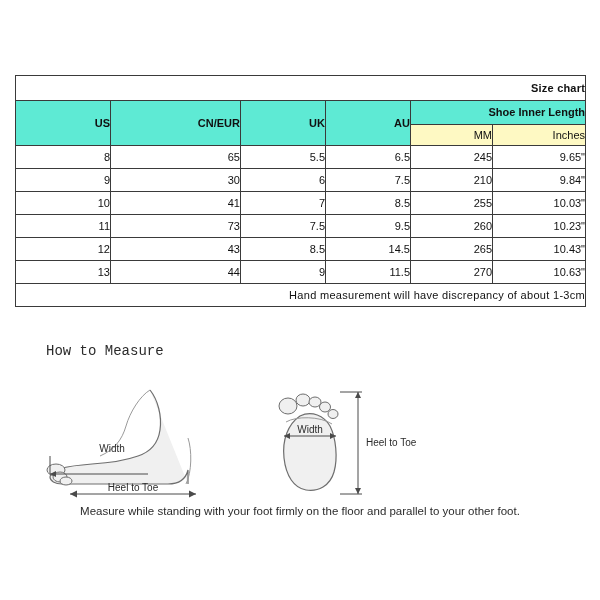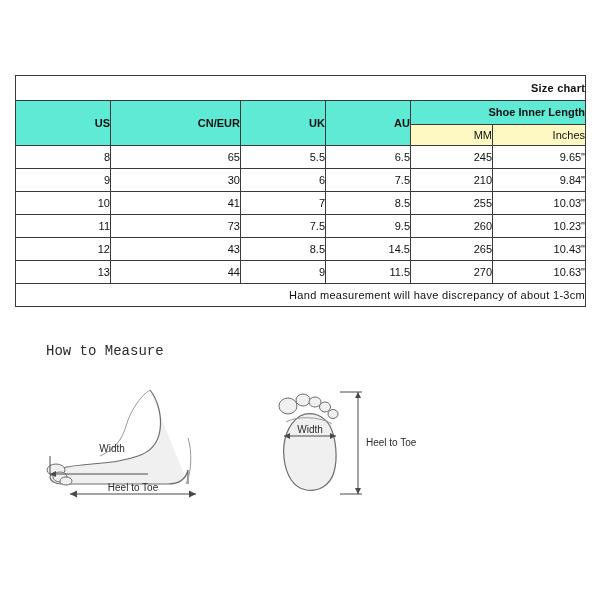--- a/index.html
+++ b/index.html
@@ -274,14 +274,15 @@
         <line x1="358" y1="14" x2="358" y2="116"></line>
         <path d="M358 14 l-3 6 h6 z" fill="#4a4a4a" stroke="none"></path>
         <path d="M358 116 l-3 -6 h6 z" fill="#4a4a4a" stroke="none"></path>
         <line x1="340" y1="14" x2="362" y2="14"></line>
         <line x1="340" y1="116" x2="362" y2="116"></line>
       </g>
       <text class="svg-label" x="366" y="68" text-anchor="start">Heel to Toe</text>
     </svg>
   </div>
 
+  <div class="footer-note">Measure while standing with your foot firmly on the floor and parallel to your other foot.</div>
 
 </div>
 
 </body></html>

